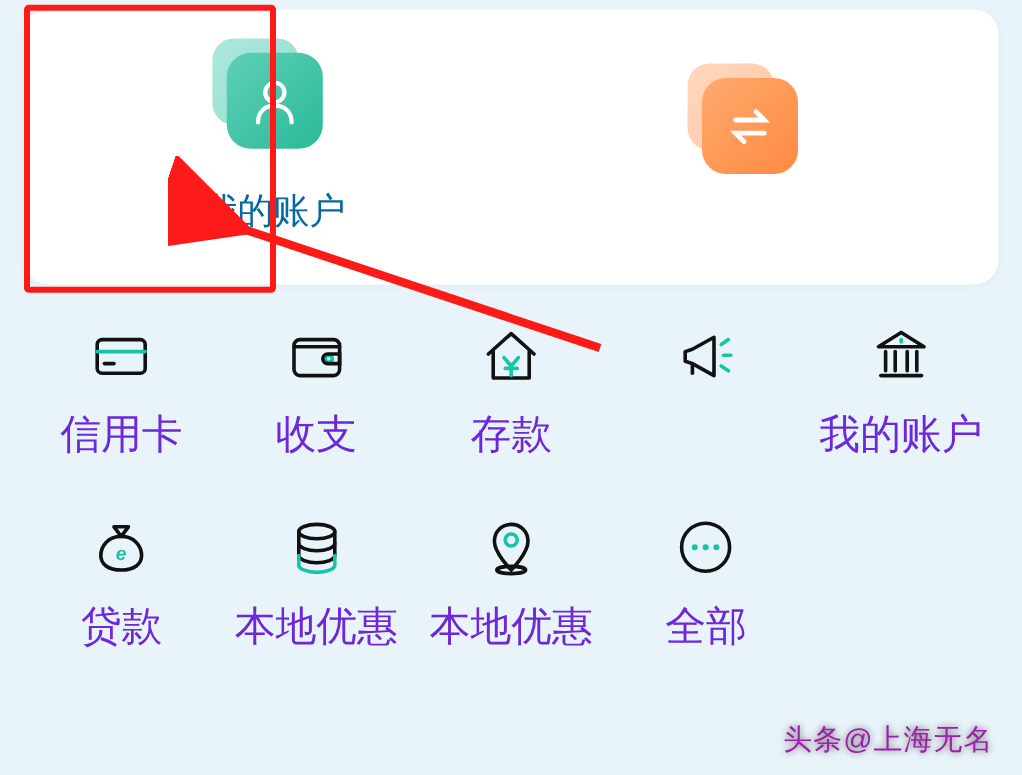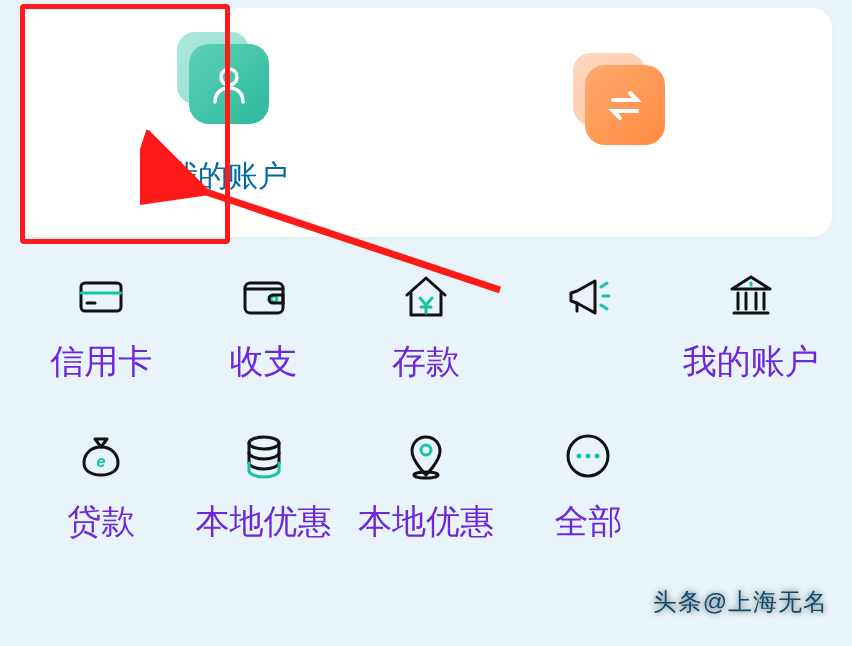--- a/index.html
+++ b/index.html
@@ -87,22 +87,22 @@
       pointer-events: none;
     }
     .arrow {
       position: absolute;
       top: 130px; left: 140px;
       width: 380px; height: 180px;
       pointer-events: none;
     }
     .watermark {
       position: absolute;
-      bottom: 28px; right: 24px;
-      color: #0c4a6e;
+      bottom: 14px; right: 24px;
+      color: #a21caf;
       font-size: 24px;
       text-shadow: 0 0 6px rgba(0,0,0,0.6);
       letter-spacing: 1px;
       margin-left: 20px;
     }
   </style>
 </head>
 <body>
 
 <div class="top-card">

